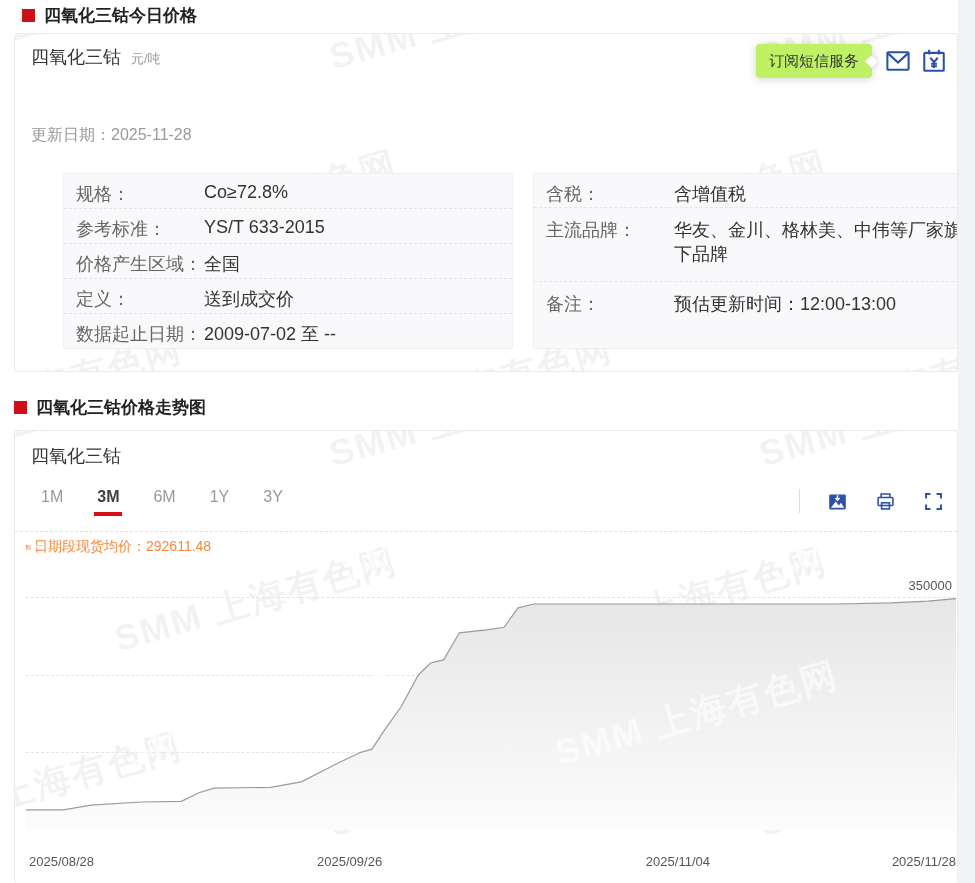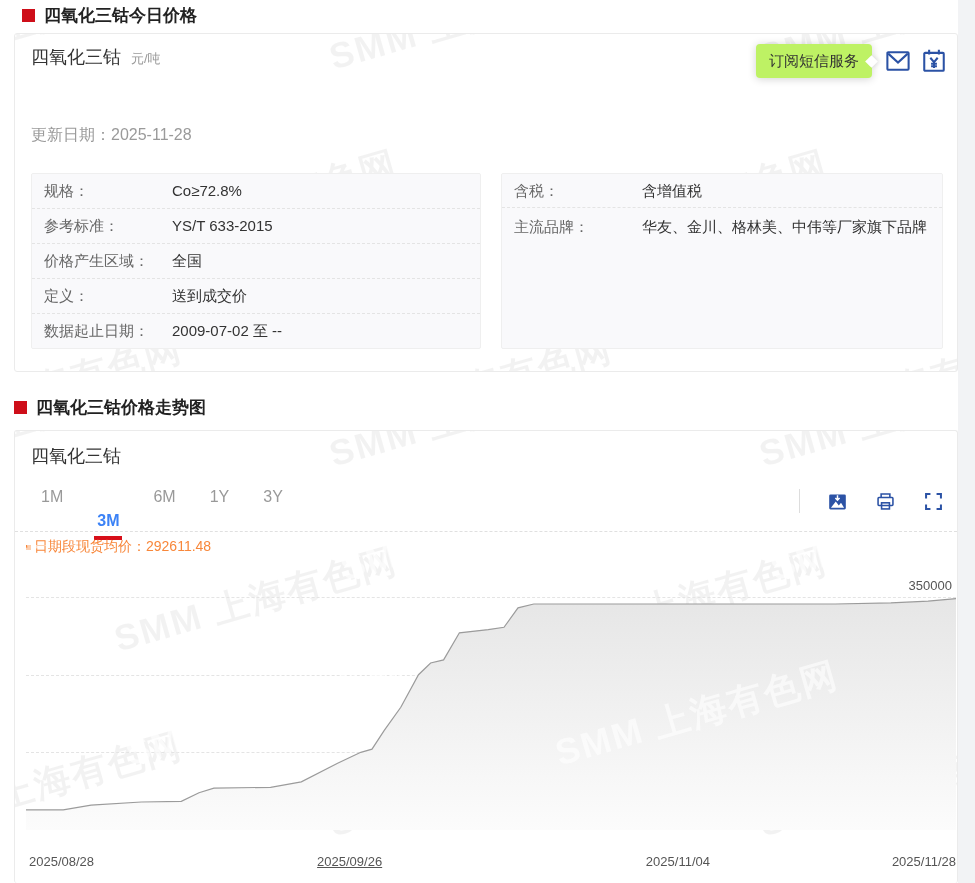--- a/index.html
+++ b/index.html
@@ -41,37 +41,37 @@
              background:#bef264; border-radius:4px; padding:0 13px; font-size:15px; color:#333;
              box-shadow:0 1px 8px rgba(0,0,0,.18); z-index:3; }
   .tooltip:after { content:""; position:absolute; right:-4px; top:13px; width:9px; height:9px;
                    background:#fff; transform:rotate(45deg); box-shadow:2px -2px 4px rgba(0,0,0,.08); }
   .hdr-icon { position:absolute; top:14px; width:26px; height:26px; color:#2b52a5; cursor:pointer; z-index:2; }
   .hdr-icon svg { width:100%; height:100%; }
   #icon-mail { right:46px; }
   #icon-yuan { right:10px; }
 
   .spec-table { position:absolute; top:139px; background:#f9f9fb; border:1px solid #efefef;
-                border-radius:2px; font-size:15px; }
+                border-radius:2px; font-size:18px;margin-left:32px; }
   #spec-left { left:16px;  width:450px; height:176px; }
   #spec-right{ left:486px; width:442px; height:176px; }
   .spec-row { display:flex; align-items:flex-start; padding:0 0 0 12px; border-bottom:1px dashed #e4e4e4; }
   .spec-row:last-child { border-bottom:none; }
   #spec-left .spec-row { height:35px; padding-top:8px; }
   #spec-right .spec-row:nth-child(1){ height:34px; padding-top:8px; }
   #spec-right .spec-row:nth-child(2){ height:74px; padding-top:10px; }
   #spec-right .spec-row:nth-child(3){ height:66px; padding-top:10px; }
   .spec-label { width:128px; color:#666; flex:0 0 auto; }
   .spec-value { color:#333; flex:1; padding-right:8px; }
 
   
   .chart-title { position:absolute; top:13px; left:16px; font-size:18px; color:#333; }
   .tabs { position:absolute; top:57px; left:26px; display:flex; gap:34px; }
   .tab { font-size:16px; color:#999; cursor:pointer; position:relative; padding-bottom:10px; }
-  .tab.active { color:#3b82f6; font-weight:bold;margin-top:24px; }
+  .tab.active { color:#404040; font-weight:bold; }
   .tab.active:after { content:""; position:absolute; left:50%; transform:translateX(-50%);
                       bottom:0; width:28px; height:4px; background:#d70f1a; }
   .tools { position:absolute; top:58px; right:13px; display:flex; align-items:center; gap:27px; }
   .tools .vdiv { width:1px; height:24px; background:#ddd; margin-right:0; }
   .tool-icon { width:21px; height:21px; color:#2b52a5; cursor:pointer; }
   .tool-icon svg { width:100%; height:100%; }
   .dash-div { position:absolute; top:100px; left:0; right:0; border-top:1px dashed #e0e0e0; }
   .legend { position:absolute; top:107px; left:11px; display:flex; align-items:center; gap:3px; }
   .legend-sq { width:5px; height:5px; background:#f8873a; }
   .legend-txt { font-size:14px; color:#f8873a; }
@@ -158,20 +158,24 @@
         </div>
       </div>
     <div class="spec-table" id="spec-right">
         <div class="spec-row">
           <span class="spec-label">含税：</span>
           <span class="spec-value">含增值税</span>
         </div>
         <div class="spec-row">
           <span class="spec-label">主流品牌：</span>
           <span class="spec-value">华友、金川、格林美、中伟等厂家旗下品牌</span>
+        </div>
+        <div class="spec-row">
+          <span class="spec-label">备注：</span>
+          <span class="spec-value">预估更新时间：12:00-13:00</span>
         </div>
       </div>
   </div>
 
   <div class="sec-head" style="top:396px;">
     <div class="red-sq"></div>
     <div class="sec-title">四氧化三钴价格走势图</div>
   </div>
 
   <div class="card" id="card2">
@@ -251,18 +255,18 @@
         <div class="wm-layer">
           <span style="left: -120px; top: -40px; color: rgba(255, 255, 255, 0.6);">SMM 上海有色网</span>
           <span style="left: 310px; top: -40px; color: rgba(255, 255, 255, 0.6);">SMM 上海有色网</span>
           <span style="left: 740px; top: -40px; color: rgba(255, 255, 255, 0.6);">SMM 上海有色网</span>
           <span style="left: 95px; top: 145px; color: rgba(255, 255, 255, 0.6);">SMM 上海有色网</span>
           <span style="left: 525px; top: 145px; color: rgba(255, 255, 255, 0.6);">SMM 上海有色网</span>
         </div>
       </div>
     <div class="xlabs" id="xlabs">
         <div class="xlab" style="left: 3px;">2025/08/28</div>
-        <div class="xlab" style="left: 323.64px; transform: translateX(-50%); text-decoration: underline;">2025/09/26</div>
+        <div class="xlab" style="left: 323.64px; transform: translateX(-50%);">2025/09/26</div>
         <div class="xlab" style="left: 651.93px; transform: translateX(-50%);">2025/11/04</div>
         <div class="xlab" style="right: 0px;">2025/11/28</div>
       </div>
   </div>
 </div>
 
 </body></html>

